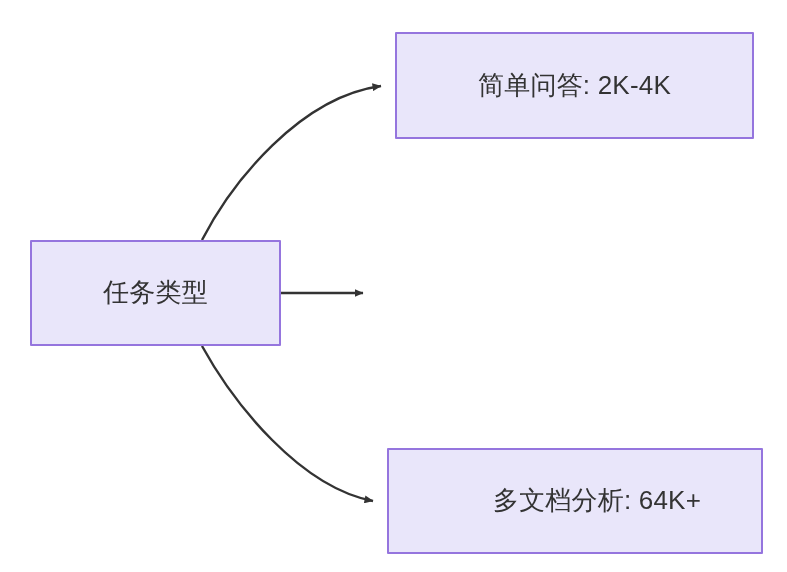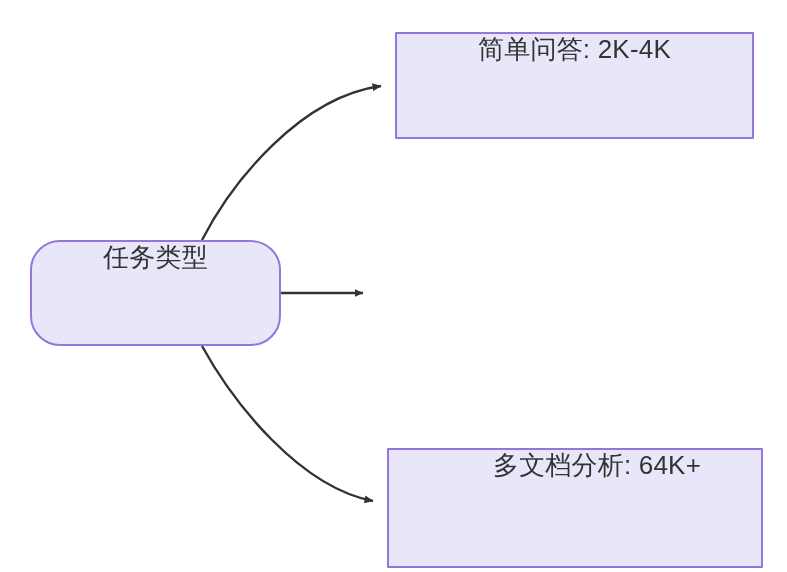--- a/index.html
+++ b/index.html
@@ -26,55 +26,54 @@
     width: 787px;
     height: 572px;
     pointer-events: none;
   }
   .node {
     position: absolute;
     box-sizing: border-box;
     background: #e9e6fa;
     border: 2px solid #9575de;
     display: flex;
-    align-items: flex-start;
+    align-items: center;
     justify-content: center;
     border-radius: 1px;
   }
   .node-label {
     color: #333333;
     font-size: 26px;
     line-height: 1.2;
     white-space: nowrap;
     letter-spacing: 0.2px;
   }
   #node-source {
     left: 30px;
     top: 240px;
     width: 251px;
     height: 106px;
-    border-radius: 30px;
   }
   #node-target-0 {
     left: 395px;
     top: 32px;
     width: 359px;
     height: 107px;
   }
   #node-target-1 {
     left: 377px;
     top: 240px;
     width: 395px;
     height: 106px;
   }
   #node-target-2 {
     left: 387px;
     top: 448px;
     width: 376px;
-    height: 120px;
+    height: 106px;
     padding-left: 44px;
   }
 </style>
 </head>
 <body>
 
 <div id="diagram-root">
 
   <svg id="edge-layer" width="787" height="572" viewBox="0 0 787 572" xmlns="http://www.w3.org/2000/svg">
     <defs>

